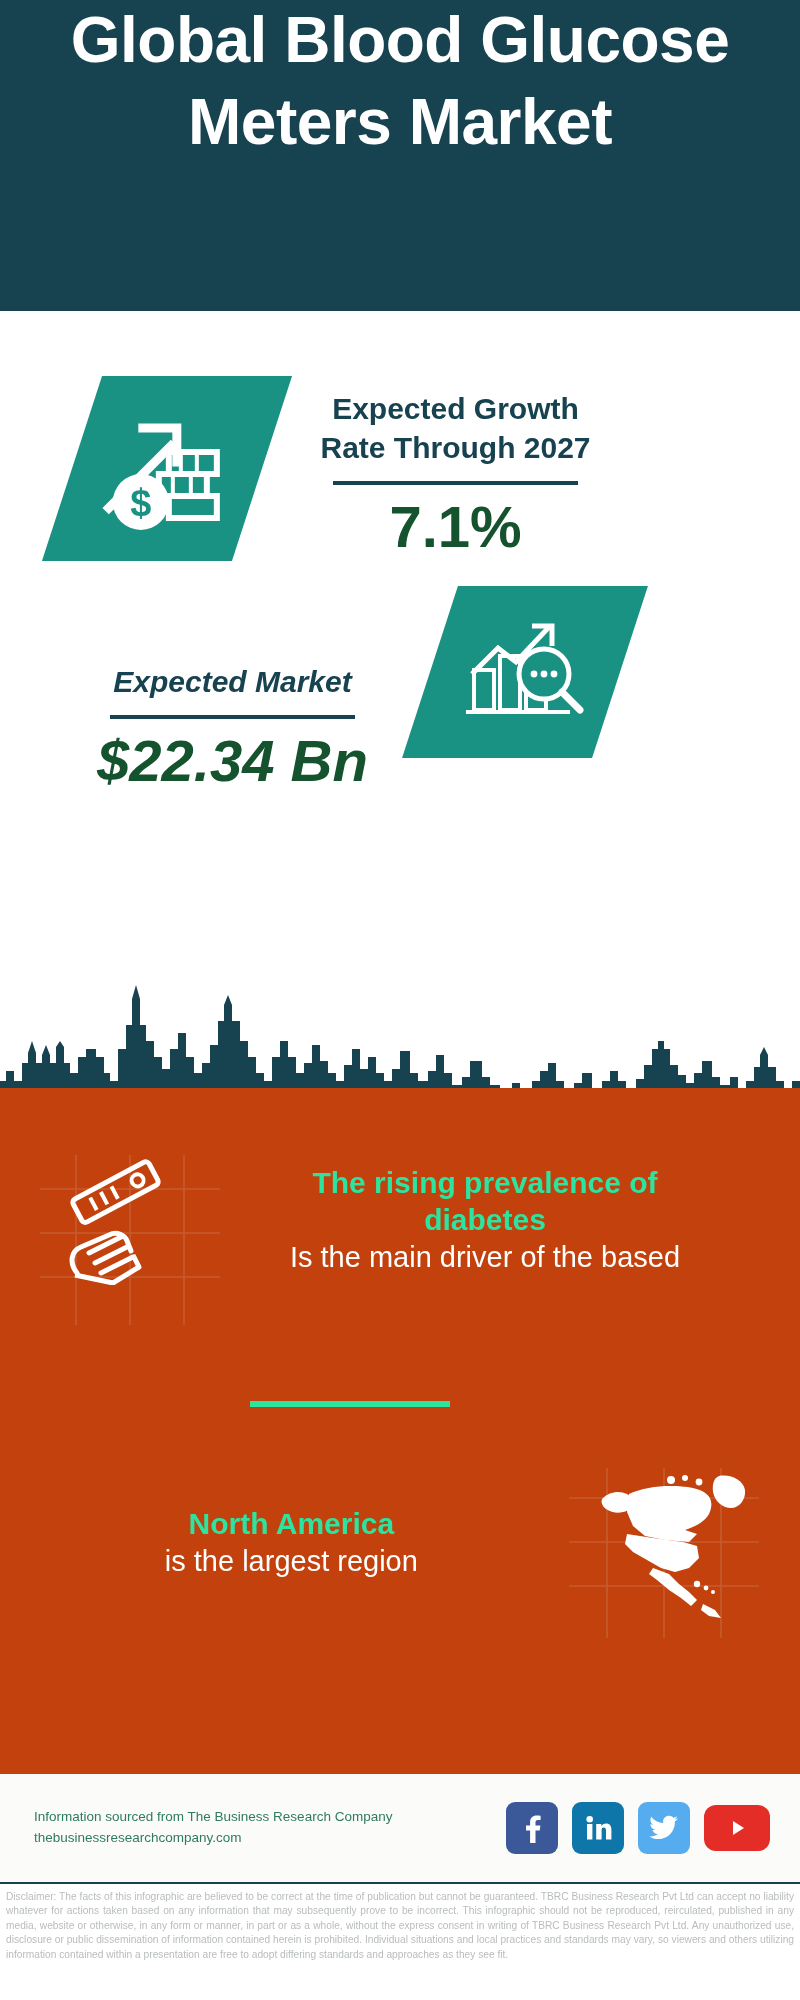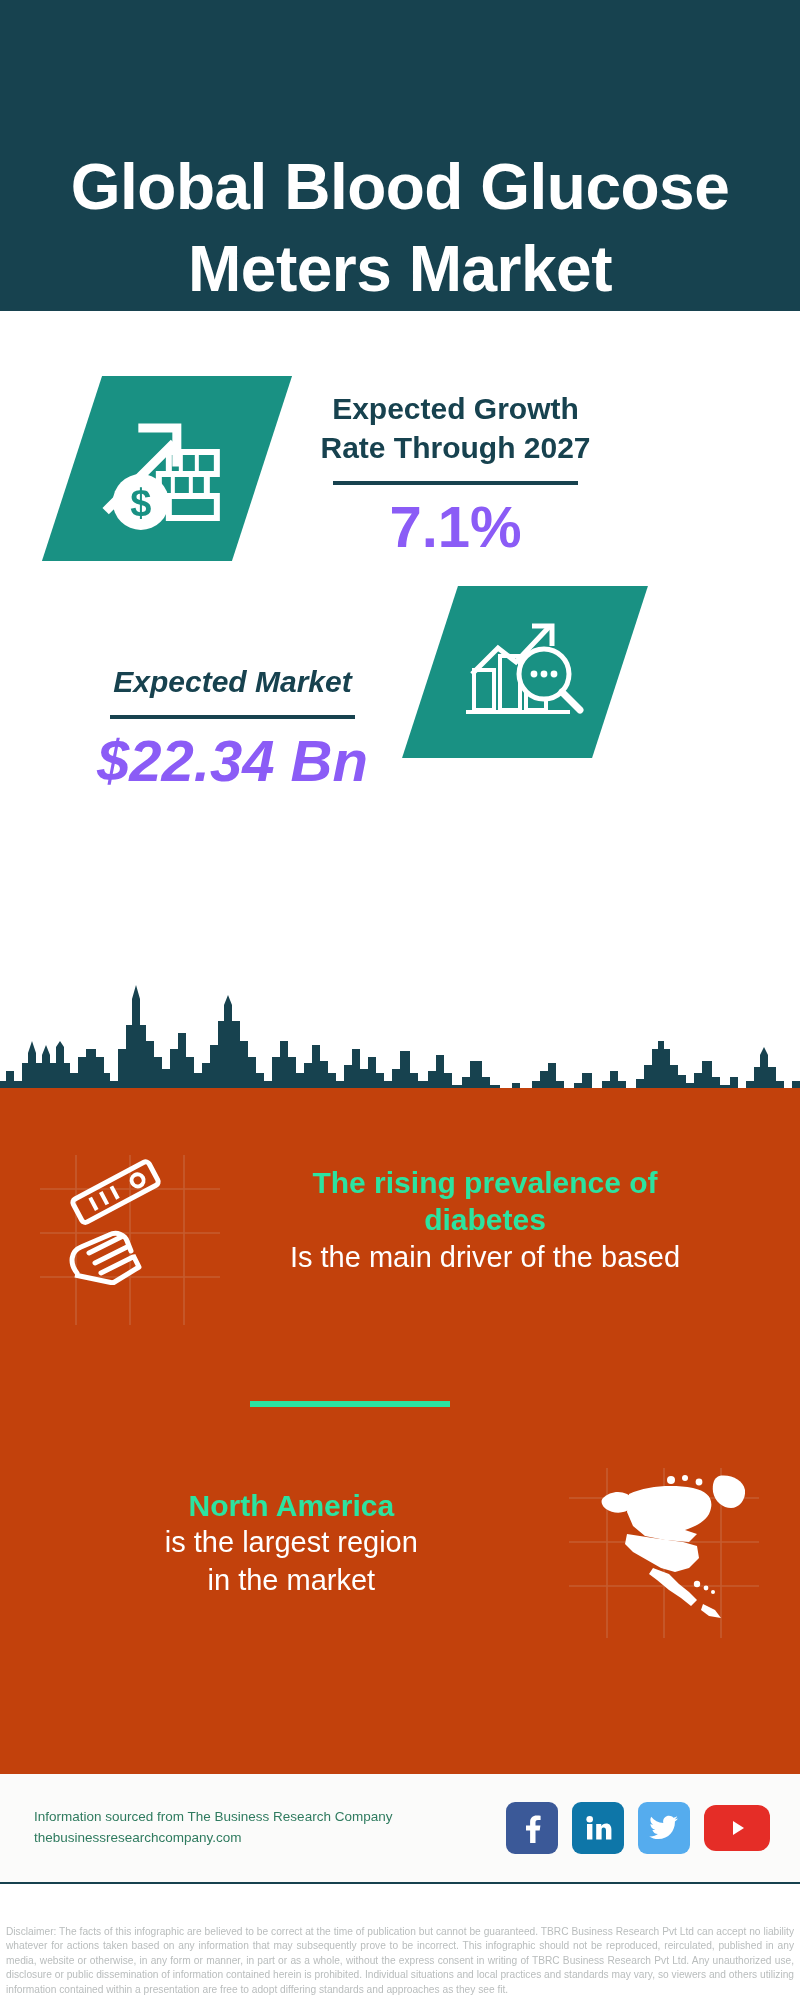--- a/index.html
+++ b/index.html
@@ -25,21 +25,21 @@
   }
 
   
   .header {
     position: absolute;
     left: 0; top: 0;
     width: 800px;
     height: 311px;
     background: #17424f;
     display: flex;
-    align-items: flex-end;
+    align-items: flex-start;
     justify-content: center;
     box-sizing: border-box;
     padding: 0 40px;
   }
   .header-title {
     color: #ffffff;
     font-size: 64px;
     font-weight: bold;
     line-height: 1.28;
     text-align: center;
@@ -81,21 +81,21 @@
     font-size: 30px;
     font-weight: bold;
     line-height: 1.3;
   }
   .stat-rule {
     height: 4px;
     background: #17424f;
     margin: 14px auto 10px auto;
   }
   .stat-value {
-    color: #8b5cf6;
+    color: #14532d;
     font-size: 58px;
     font-weight: bold;
     line-height: 1.1;
   }
 
   
   .dark-zone {
     position: absolute;
     left: 0; top: 1088px;
     width: 800px;
@@ -185,21 +185,20 @@
   .disclaimer {
     position: absolute;
     left: 0; top: 1886px;
     width: 800px;
     padding: 4px 6px 0 6px;
     box-sizing: border-box;
     color: #b9bdbd;
     font-size: 10.2px;
     line-height: 1.42;
     text-align: justify;
-    margin-top: 35px;
   }
 </style>
 </head>
 <body>
 
 <div class="page">
 
   <div class="header">
     <div class="header-title">Global Blood Glucose Meters Market</div>
   </div>
@@ -305,21 +304,20 @@
       </div>
     </div>
 
     <div class="mint-divider" style="left:250px; top:313px; width:200px;"></div>
 
     <div class="fact-row" style="left:0px; top:355px; width:800px; height:200px;">
 
       <div class="fact-text" style="width:520px; padding-left:32px;">
         <div class="fact-head">North America</div>
         <div class="fact-sub">is the largest region</div>
-        <div class="fact-sub">in the market</div>
       </div>
 
       <div style="width:250px; display:flex; align-items:center; justify-content:center; position:relative;">
         <svg class="grid-backdrop" width="190" height="170" viewBox="0 0 190 170" style="left:18px; top:0;">
           <g stroke="#d8e6e6" stroke-width="1.6" fill="none">
             <line x1="0" y1="30" x2="190" y2="30"></line>
             <line x1="0" y1="74" x2="190" y2="74"></line>
             <line x1="0" y1="118" x2="190" y2="118"></line>
             <line x1="38" y1="0" x2="38" y2="170"></line>
             <line x1="95" y1="0" x2="95" y2="170"></line>

